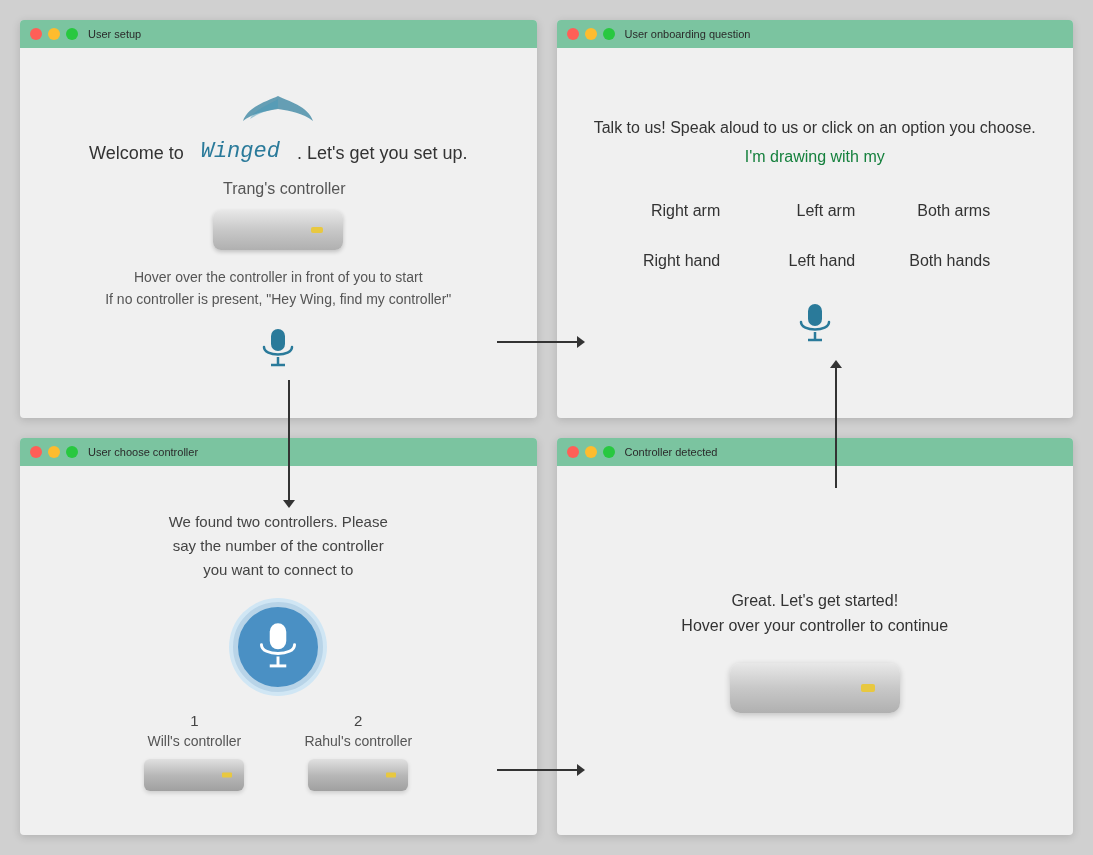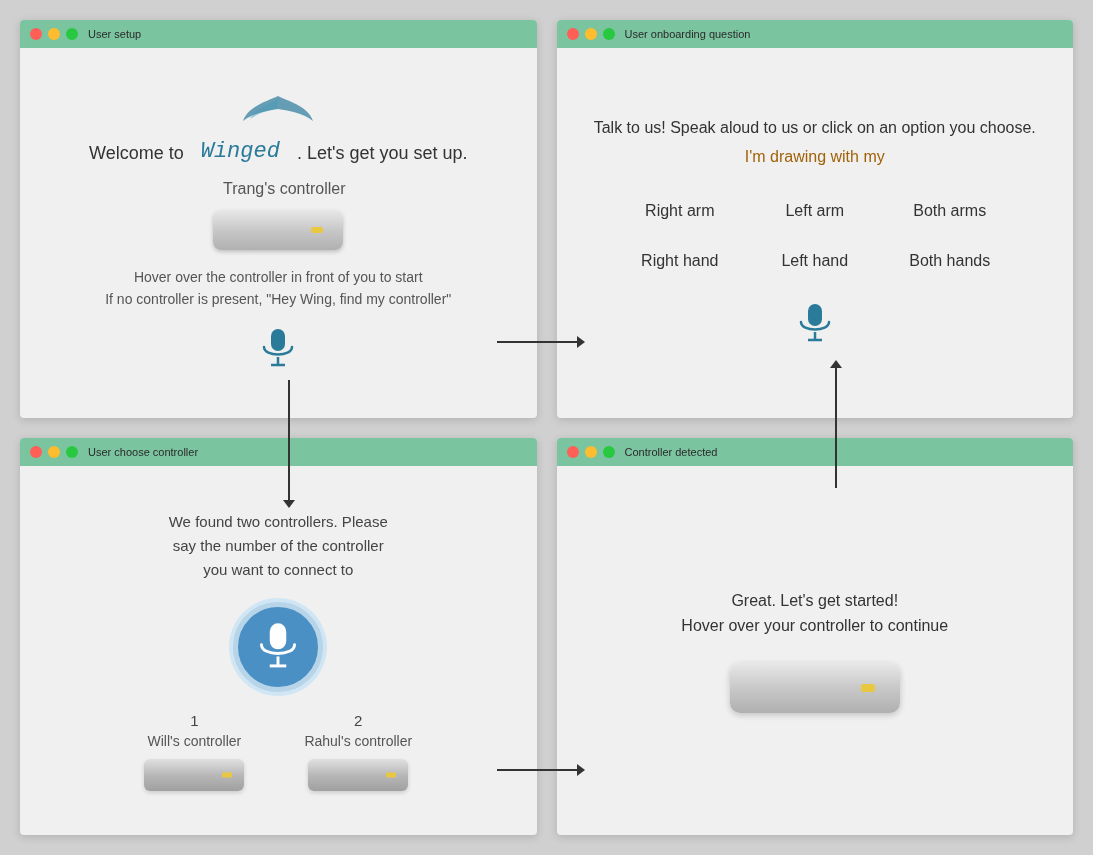--- a/index.html
+++ b/index.html
@@ -155,29 +155,30 @@
     .question-text {
       font-size: 16px;
       color: #333;
       margin-bottom: 8px;
       line-height: 1.5;
       text-align: right;
     }
 
     .drawing-with {
       font-size: 16px;
-      color: #a16207;
+      color: #15803d;
       margin-bottom: 28px;
     }
 
     .options-grid {
       display: grid;
       grid-template-columns: repeat(3, 1fr);
       gap: 16px 30px;
       margin-bottom: 24px;
+      text-align: right;
     }
 
     .option-item {
       font-size: 16px;
       color: #333;
       cursor: pointer;
       padding: 8px 12px;
       border-radius: 4px;
       transition: background 0.15s;
     }

